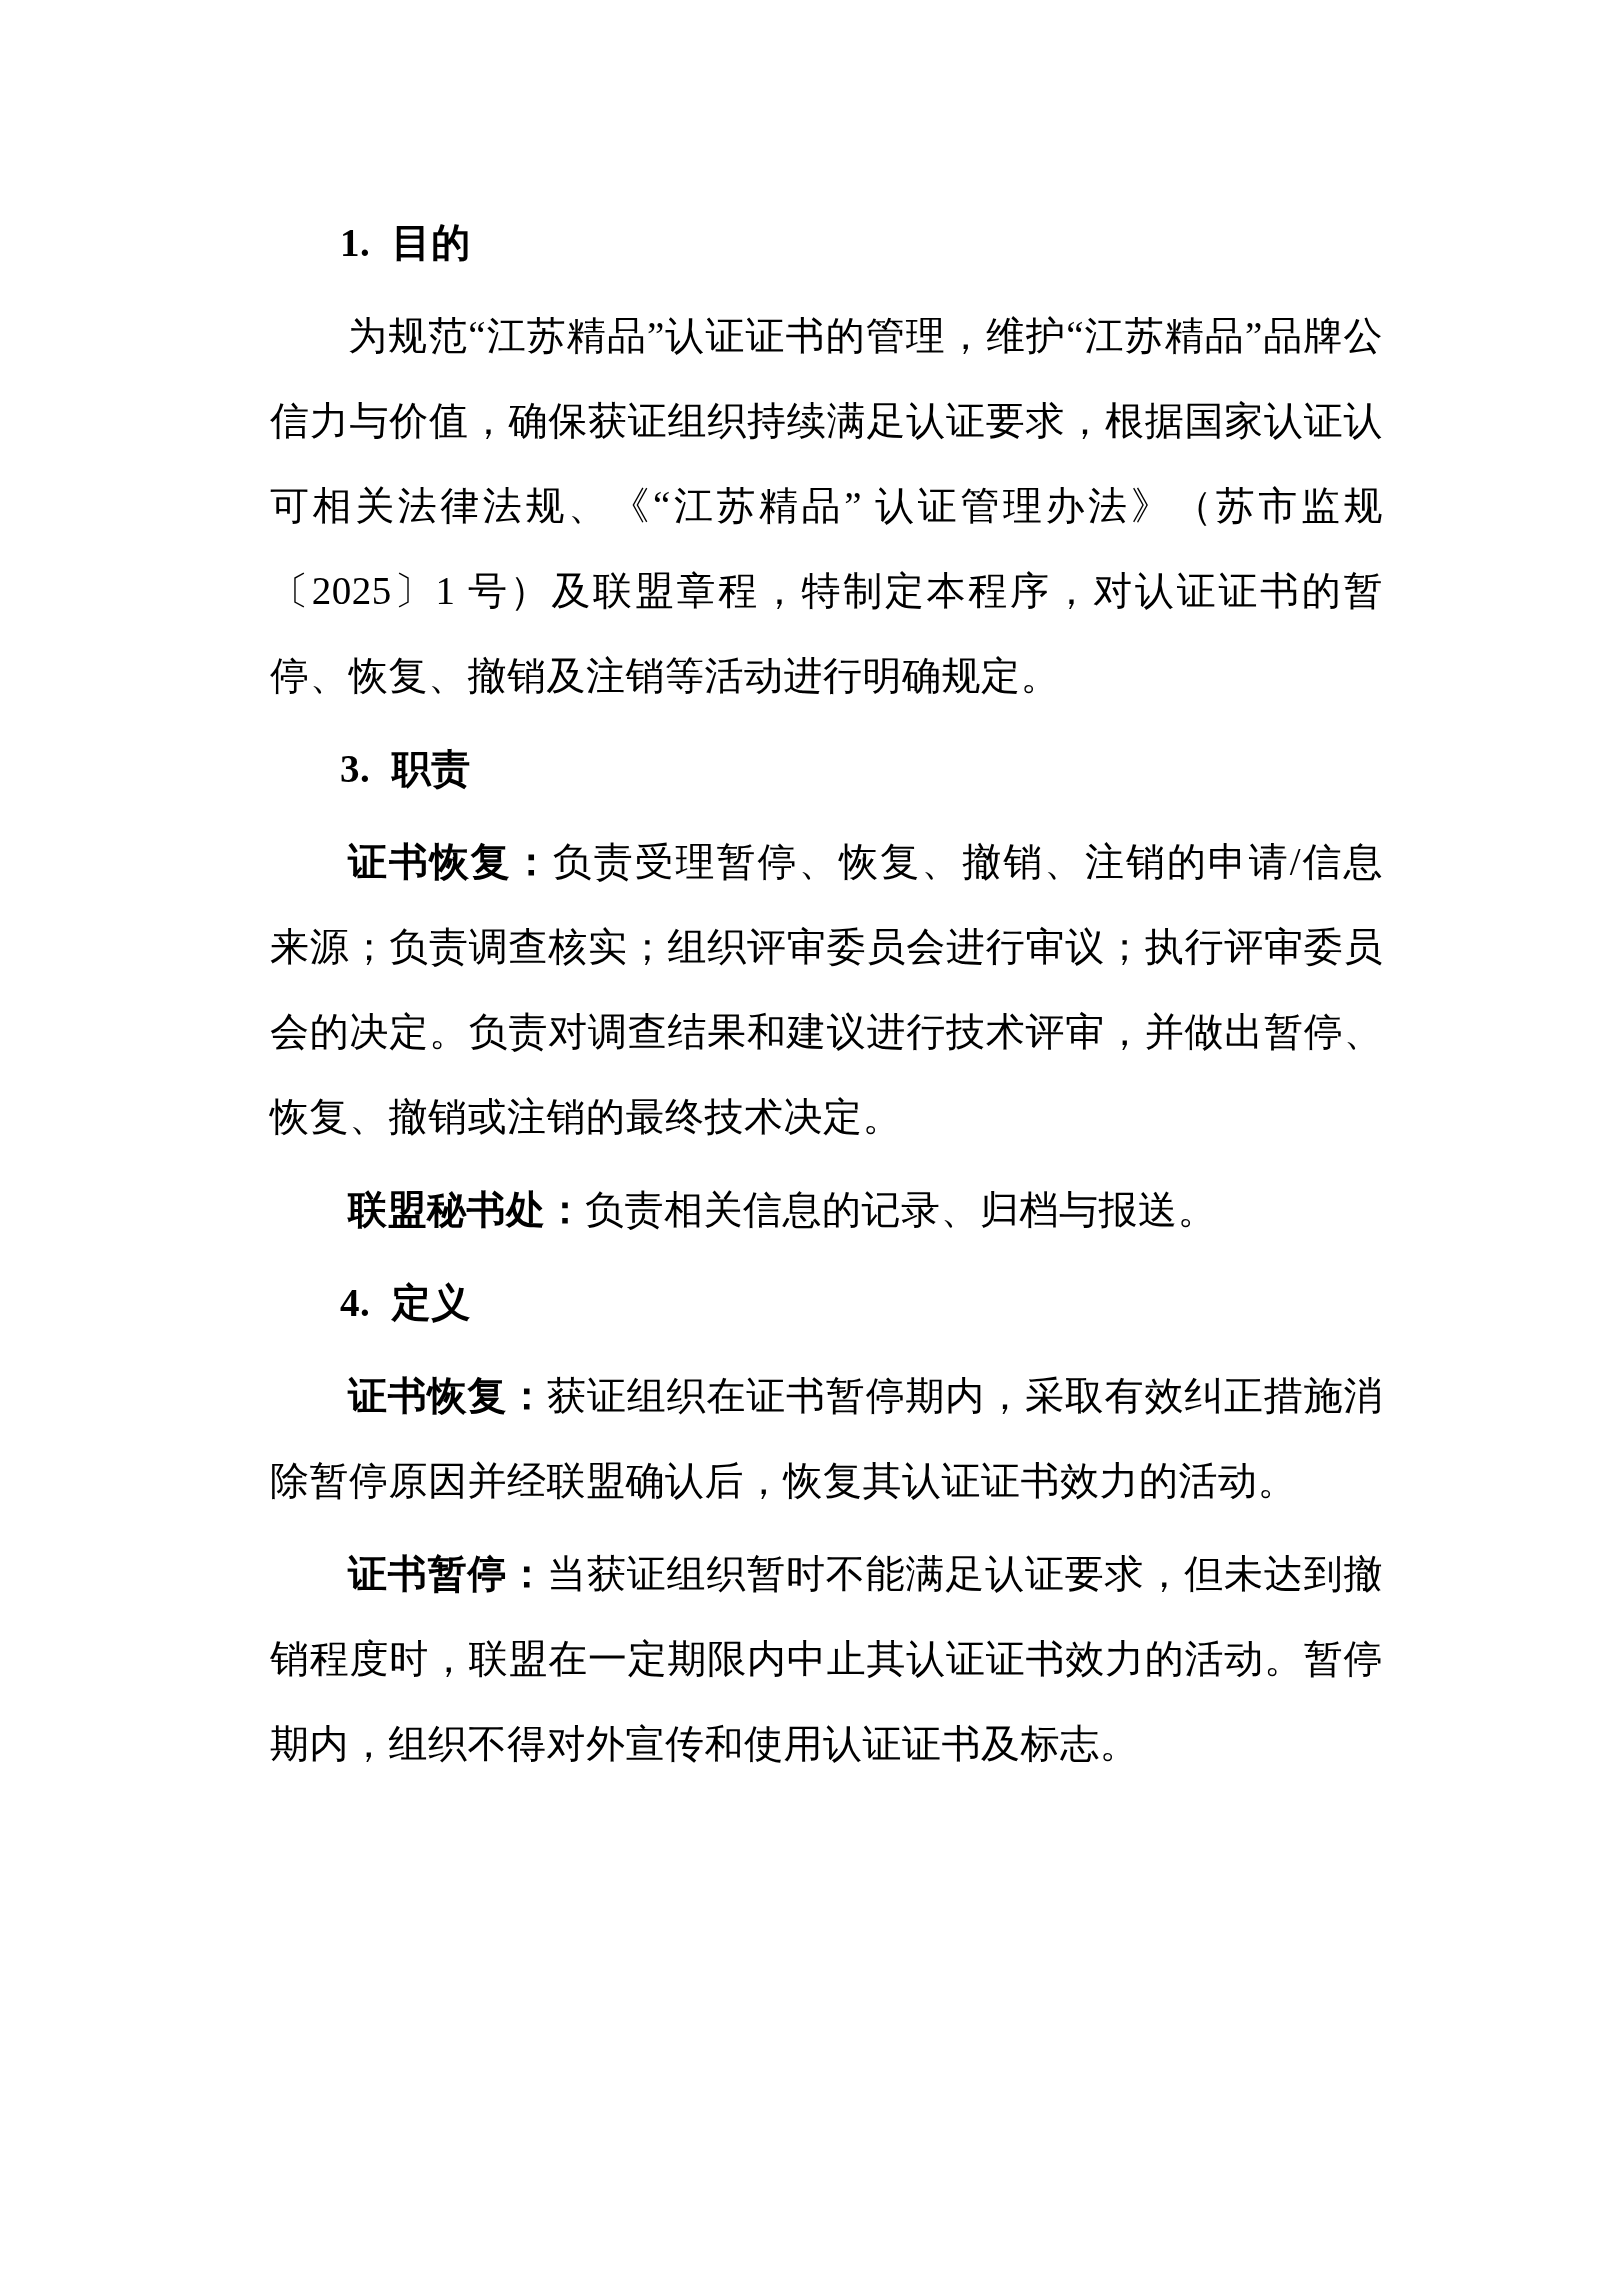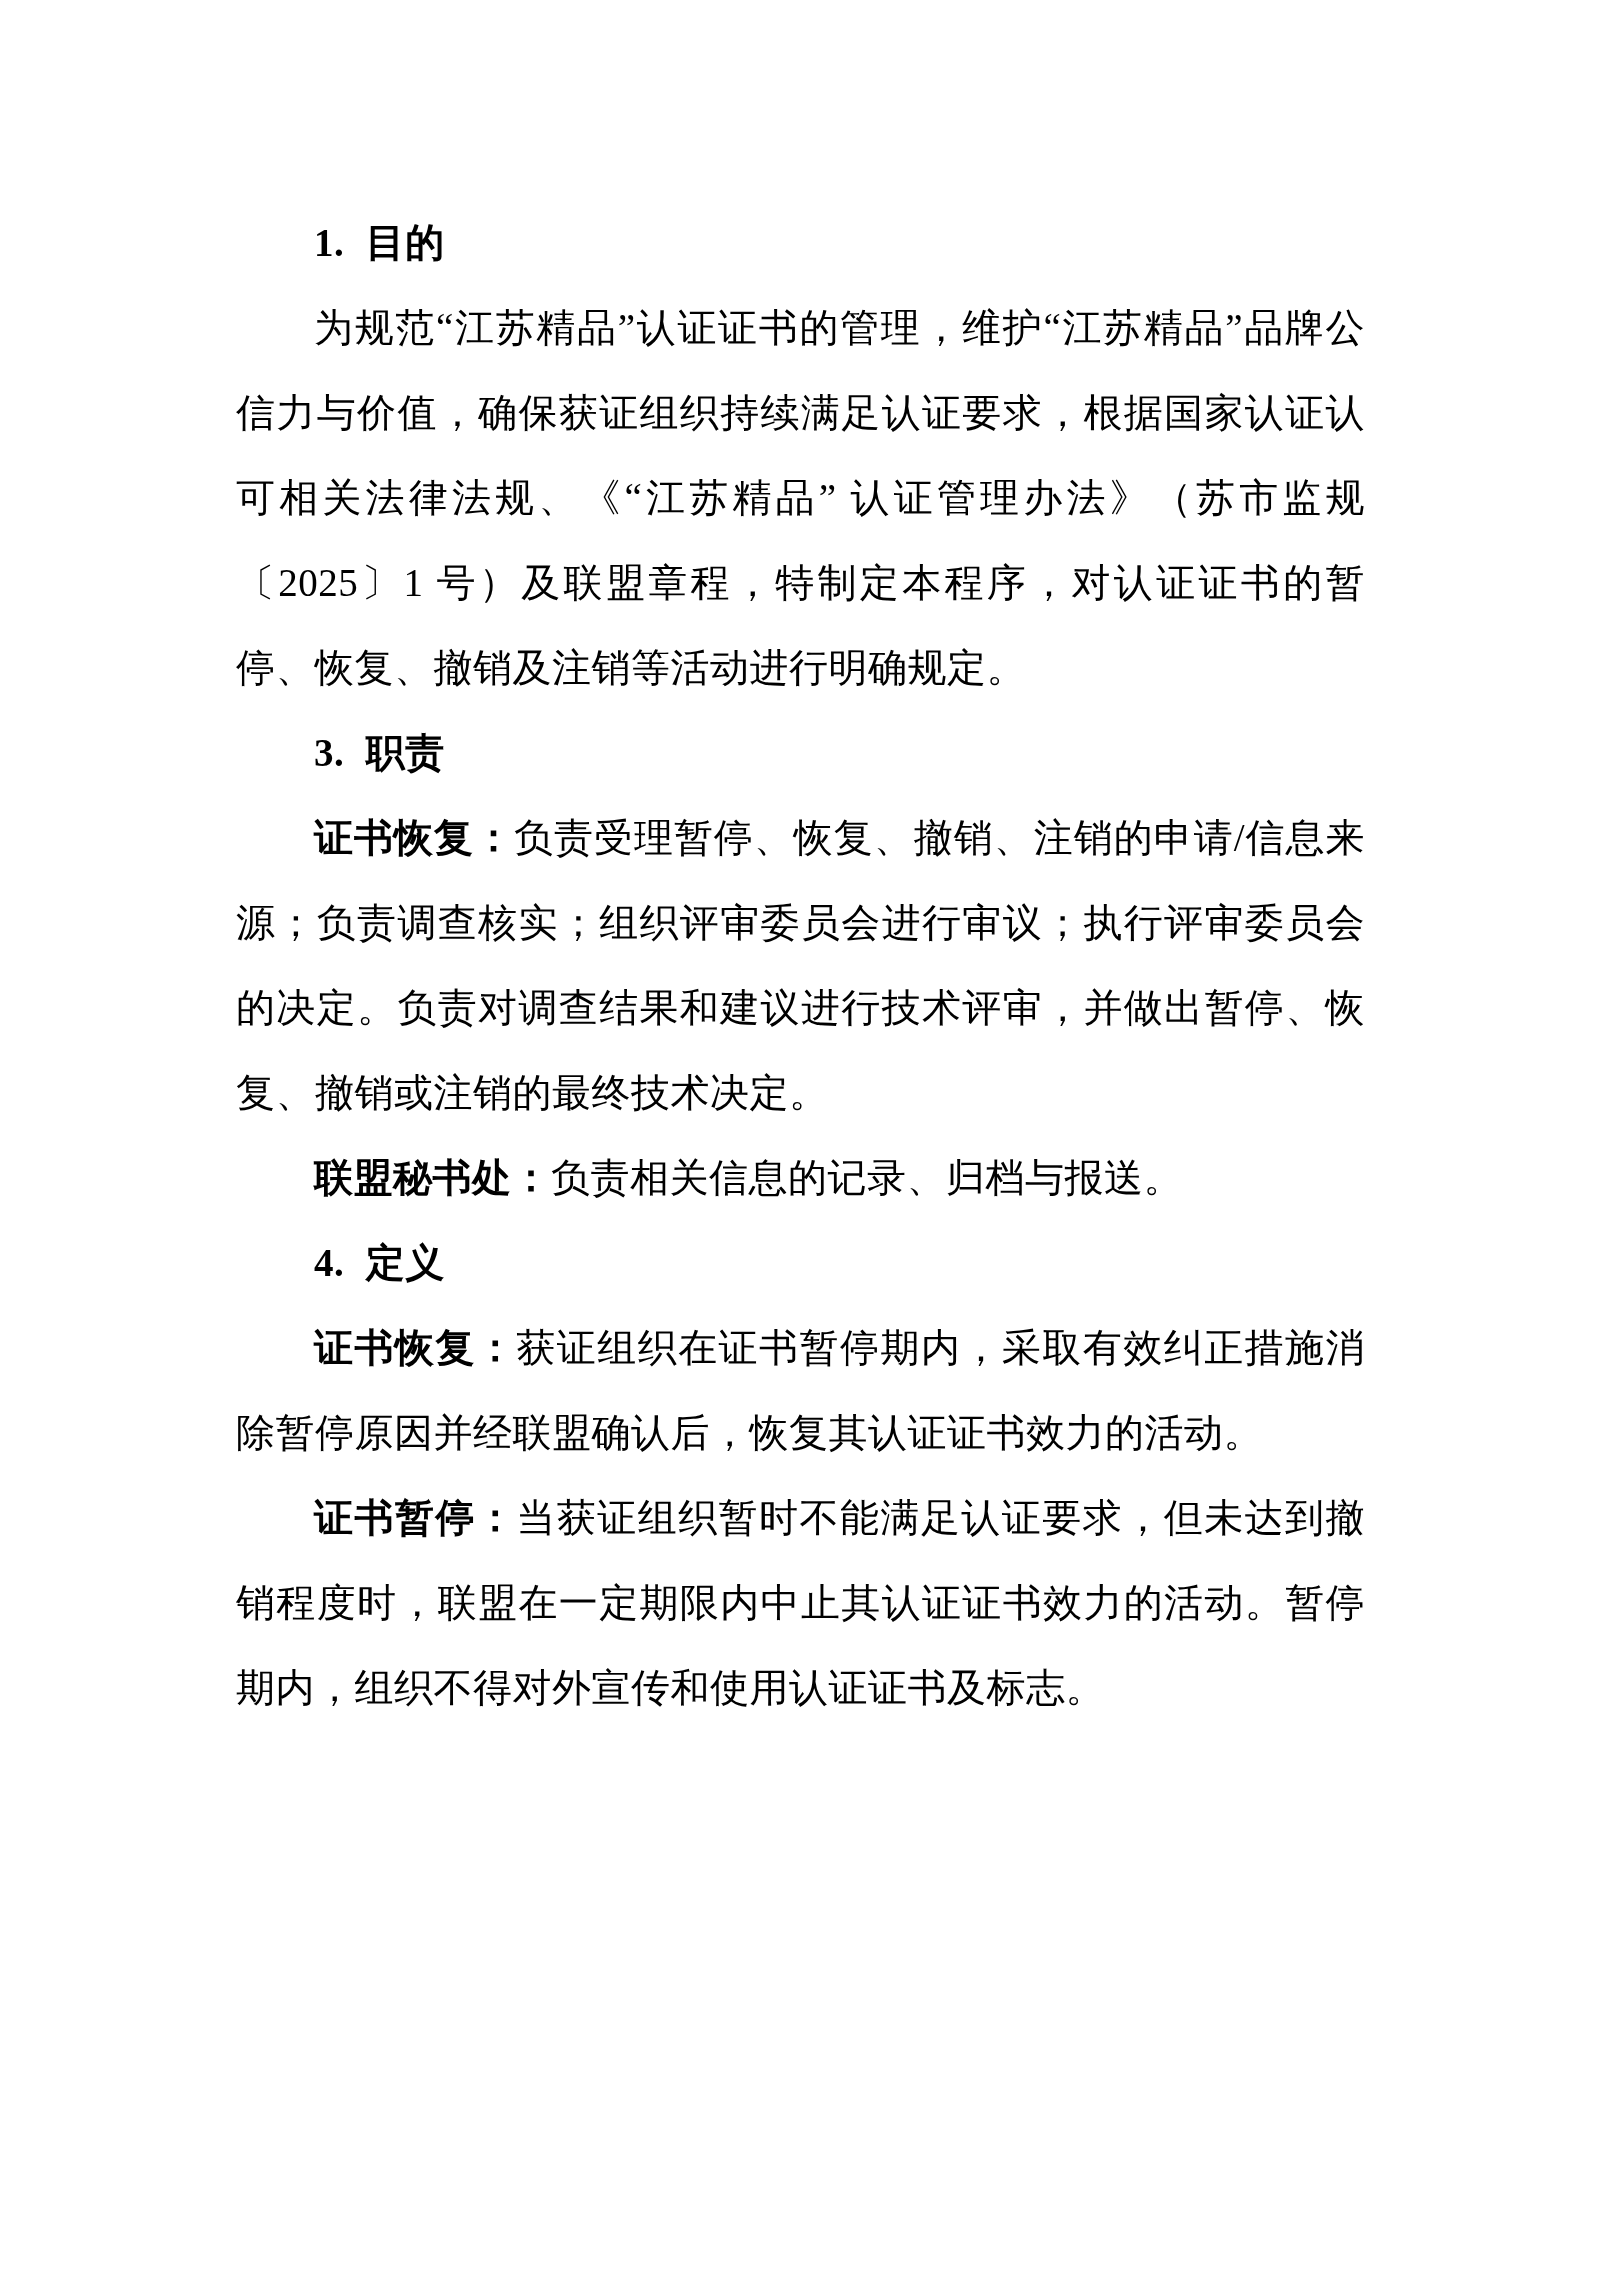--- a/index.html
+++ b/index.html
@@ -11,21 +11,21 @@
     position: relative;
     width: 1621px;
     height: 2293px;
     background: #ffffff;
     color: #000000;
     font-family: "Liberation Serif", "DejaVu Serif", serif;
     overflow: hidden;
   }
   .content {
     position: absolute;
-    left: 236px;
+    left: 262px;
     top: 200px;
     width: 1129px;
     font-size: 39px;
     line-height: 85px;
     text-align: justify;
     text-justify: inter-character;
     letter-spacing: 0.5px;
   }
   .sec-heading {
     margin: 0;
@@ -33,21 +33,21 @@
     font-size: 39px;
     line-height: 85px;
     font-weight: 700;
     text-indent: 2em;
     text-align: left;
   }
   .sec-title {
     margin-left: 0.55em;
   }
   .para {
-    margin: 0;
+    margin: 8px;
     padding: 0;
     text-indent: 2em;
   }
   .lead {
     font-weight: 700;
   }
   .lead:empty {
     display: none;
   }
 </style>

